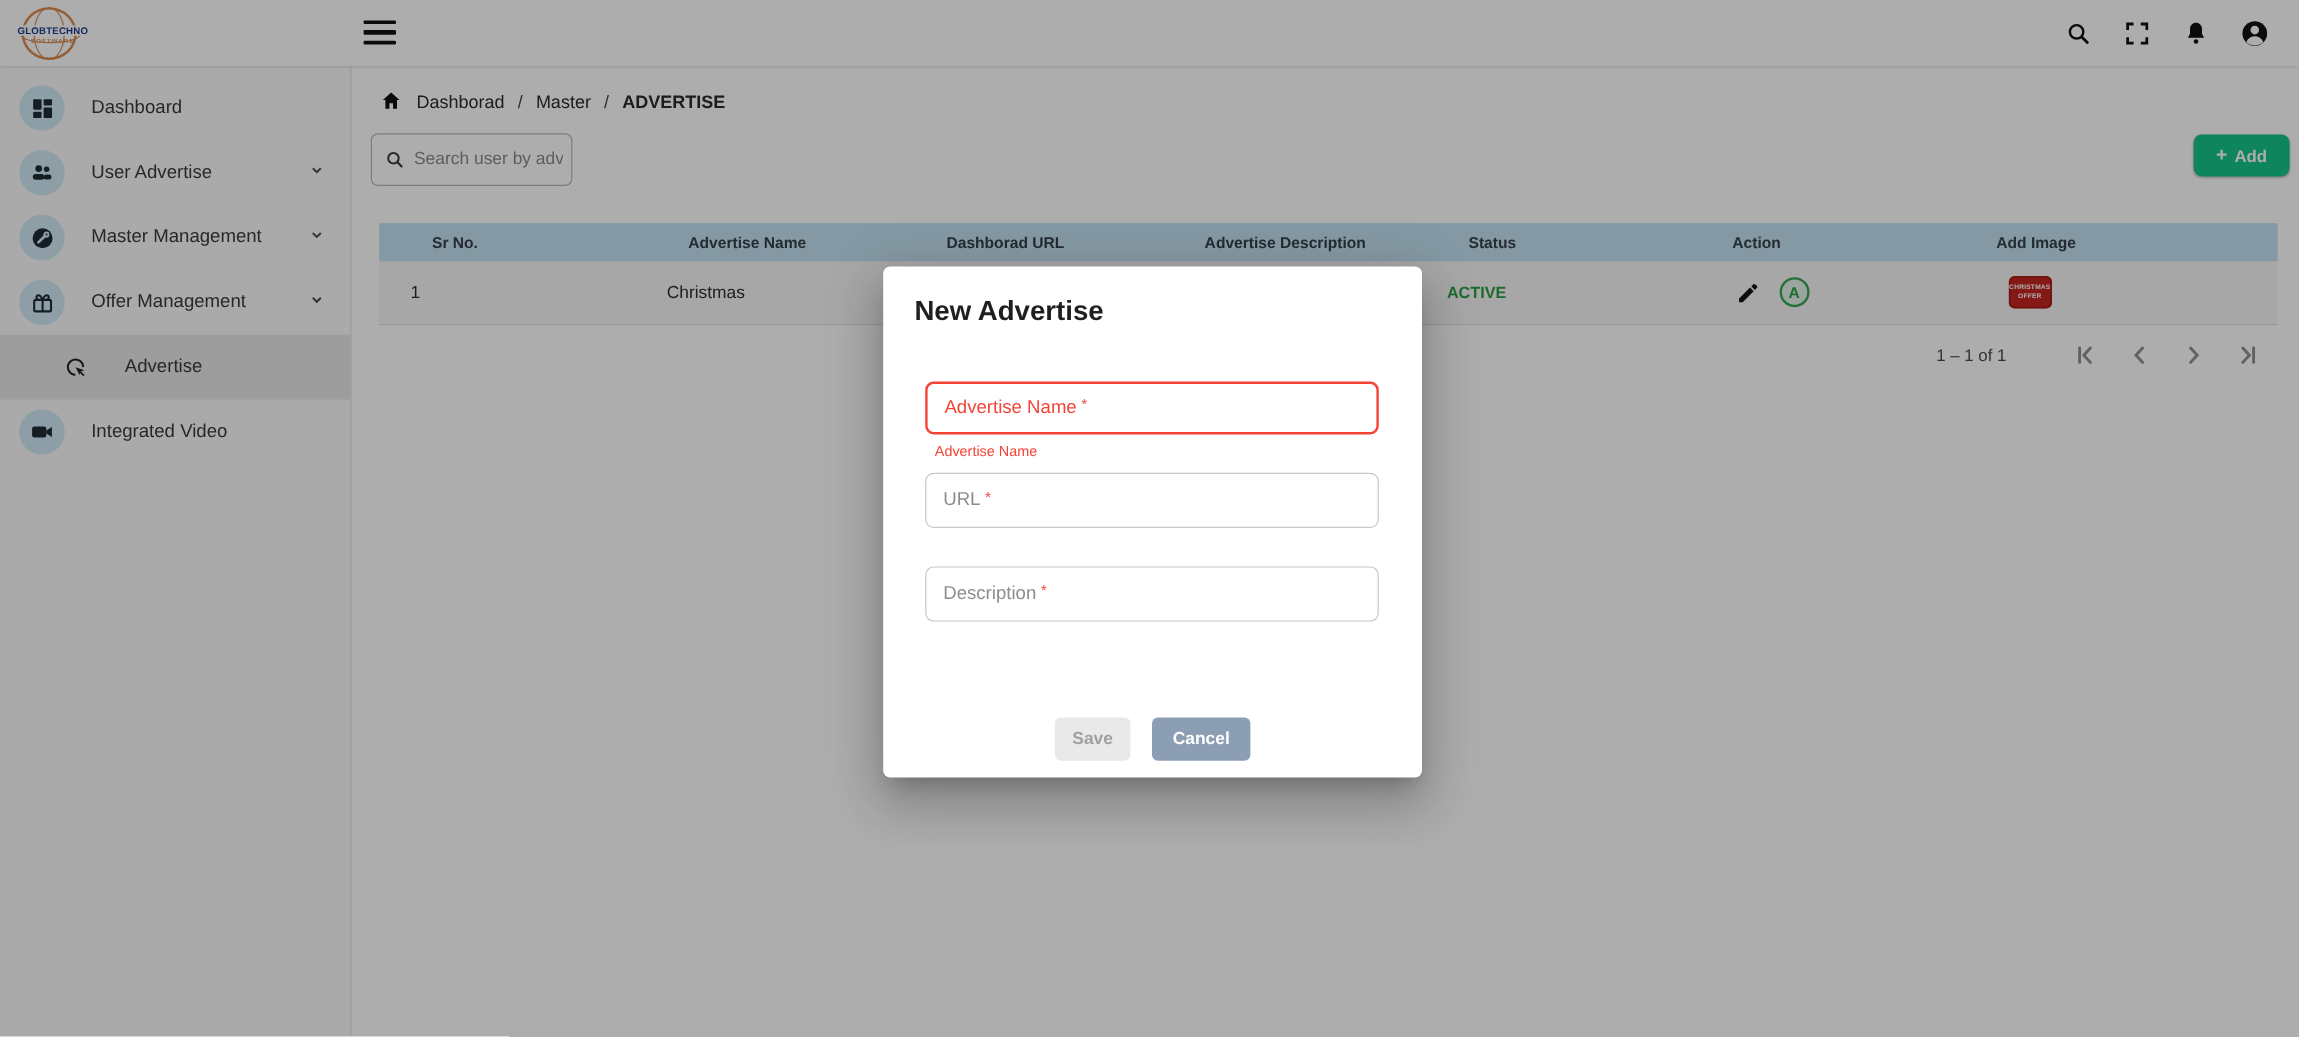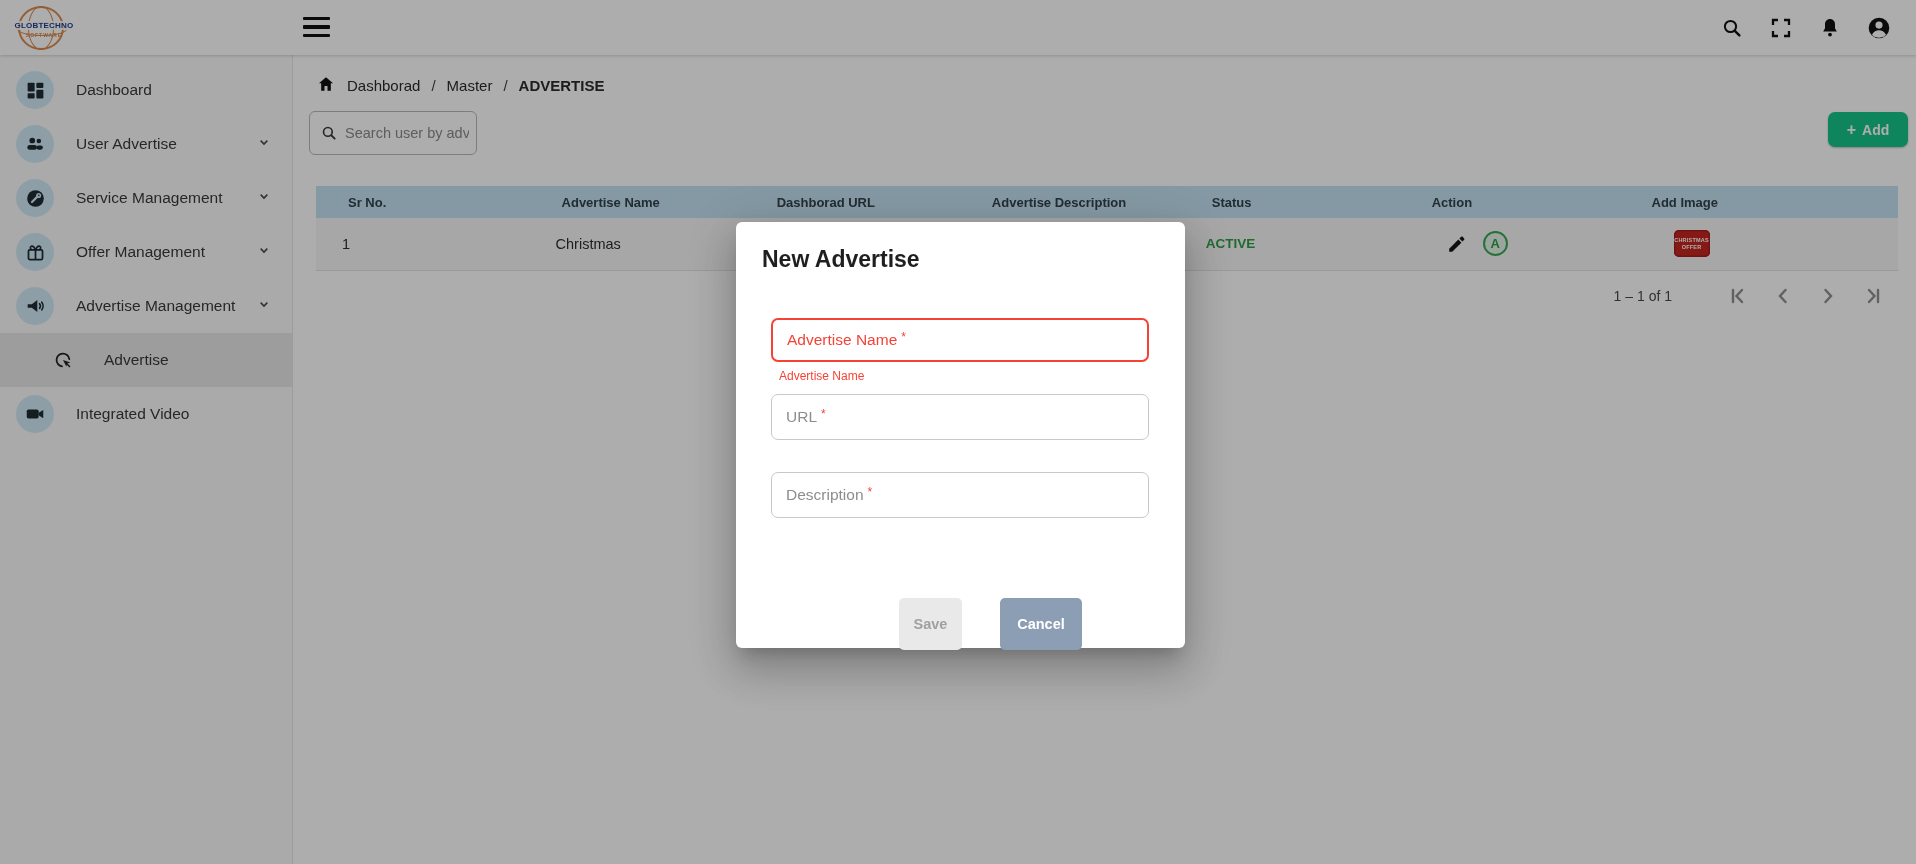--- a/index.html
+++ b/index.html
@@ -58,21 +58,21 @@
              border:none; border-radius:7px; font-size:14px; font-weight:700; cursor:pointer;
              display:flex; align-items:center; justify-content:center; gap:6px;
              font-family:"Liberation Sans", sans-serif; box-shadow:0 1px 2px rgba(0,0,0,.25); }
   .add-btn .plus { font-size:16px; font-weight:700; }
 
   .table-card { position:absolute; left:23px; right:18px; top:131px; }
   table { width:100%; border-collapse:collapse; table-layout:fixed; }
   col.c0{width:13.5%} col.c1{width:13.6%} col.c2{width:13.6%} col.c3{width:13.9%}
   col.c4{width:13.9%} col.c5{width:13.9%} col.c6{width:17.6%}
   thead th { background:#c5e2f2; height:32px; text-align:left; font-size:13px; font-weight:600;
-             color:#33414a; padding-left:32px; }
+             color:#33414a; padding-left:44px; }
   tbody td { background:#f6f6f6; height:52px; font-size:14.5px; color:#2e2e2e; padding-left:26px;
              border-bottom:1px solid #e2e2e2; }
   td.status { color:#2e9e44; font-weight:600; font-size:13.5px; }
   .action-cell { display:flex; align-items:center; gap:15px; padding-left:20px; }
   .toggle-a { width:25px; height:25px; border-radius:50%; border:2px solid #3aa655; background:#e4f3e7;
               color:#2e9e44; font-size:13px; font-weight:700; display:flex; align-items:center;
               justify-content:center; cursor:pointer; }
   .thumb { width:36px; height:27px; background:#c4261f; border-radius:5px; margin-left:28px;
            display:flex; flex-direction:column; align-items:center; justify-content:center; cursor:pointer;
            box-shadow:inset 0 0 0 1.5px #a71d18; }
@@ -93,22 +93,22 @@
            display:flex; align-items:center; padding-left:14px; cursor:text; background:#fff; }
   .field .flabel { font-size:15.5px; color:#8d8d8d; }
   .field .req { color:#f44336; font-size:12px; position:relative; top:-3px; margin-left:4px; }
   .field.error { border:2px solid #f44336; height:44px; }
   .field.error .flabel { color:#f44336; }
   .f1 { top:96px; }
   .helper { position:absolute; left:43px; top:147px; font-size:12px; color:#f44336; }
   .f2 { top:172px; }
   .f3 { top:250px; }
   .modal-actions { position:absolute; left:143px; top:376px; display:flex; gap:18px; }
-  .btn { border:none; border-radius:5px; height:52px; font-size:14.5px; cursor:pointer;
-         font-family:"Liberation Sans", sans-serif;margin-left:20px; }
+  .btn { border:none; border-radius:5px; height:36px; font-size:14.5px; cursor:pointer;
+         font-family:"Liberation Sans", sans-serif; }
   .btn-save { width:63px; background:#e9e9e9; color:#a0a0a0; font-weight:600; }
   .btn-cancel { width:82px; background:#8c9eb3; color:#fff; font-weight:700; }
 </style>
 </head>
 <body>
 
 <div class="app">
 
   <div class="topbar">
     <div class="logo">
@@ -184,21 +184,21 @@
     </div>
 
     <div class="side-item">
       <div class="circ">
         <svg width="21" height="21" viewBox="0 0 24 24">
             <circle cx="12" cy="12" r="9.5" fill="#1d2b33"></circle>
             <line x1="8" y1="16" x2="14.4" y2="9.6" stroke="#d2e9f6" stroke-width="2.6" stroke-linecap="round"></line>
             <circle cx="15.6" cy="8.6" r="2" fill="none" stroke="#d2e9f6" stroke-width="1.8"></circle>
           </svg>
       </div>
-      <span class="lbl">Service Management</span>
+      <span class="lbl">Master Management</span>
       <span class="chev">
         <svg width="16" height="16" viewBox="0 0 24 24" fill="none" stroke="#4a4a4a" stroke-width="2.4">
             <polyline points="7,10 12,15 17,10"></polyline>
           </svg>
       </span>
     </div>
 
     <div class="side-item">
       <div class="circ">
         <svg width="21" height="21" viewBox="0 0 24 24" fill="none" stroke="#1d2b33" stroke-width="2">
@@ -208,35 +208,20 @@
           </svg>
       </div>
       <span class="lbl">Offer Management</span>
       <span class="chev">
         <svg width="16" height="16" viewBox="0 0 24 24" fill="none" stroke="#4a4a4a" stroke-width="2.4">
             <polyline points="7,10 12,15 17,10"></polyline>
           </svg>
       </span>
     </div>
 
-    <div class="side-item">
-      <div class="circ">
-        <svg width="22" height="22" viewBox="0 0 24 24">
-            <path d="M4,10 h4.5 l6,-4.5 v13 l-6,-4.5 H4 z" fill="#1d2b33"></path>
-            <path d="M17,9.5 c1,1.3 1,3.7 0,5" fill="none" stroke="#1d2b33" stroke-width="1.8" stroke-linecap="round"></path>
-            <path d="M19.4,7.8 c1.8,2.3 1.8,6.1 0,8.4" fill="none" stroke="#1d2b33" stroke-width="1.8" stroke-linecap="round"></path>
-          </svg>
-      </div>
-      <span class="lbl">Advertise Management</span>
-      <span class="chev">
-        <svg width="16" height="16" viewBox="0 0 24 24" fill="none" stroke="#4a4a4a" stroke-width="2.4">
-            <polyline points="7,10 12,15 17,10"></polyline>
-          </svg>
-      </span>
-    </div>
 
     <div class="side-sub active">
       <span class="subicon">
         <svg width="22" height="22" viewBox="0 0 24 24">
             <path d="M18.9,11 a7,7 0 1 0 -7.9,7.9" fill="none" stroke="#222" stroke-width="1.9" stroke-linecap="round"></path>
             <path d="M12,12 l8,2.8 -3.4,1 -1,3.4 z" fill="#222"></path>
             <line x1="16.2" y1="16.2" x2="19.6" y2="19.6" stroke="#222" stroke-width="1.6"></line>
           </svg>
       </span>
       <span class="lbl">Advertise</span>

